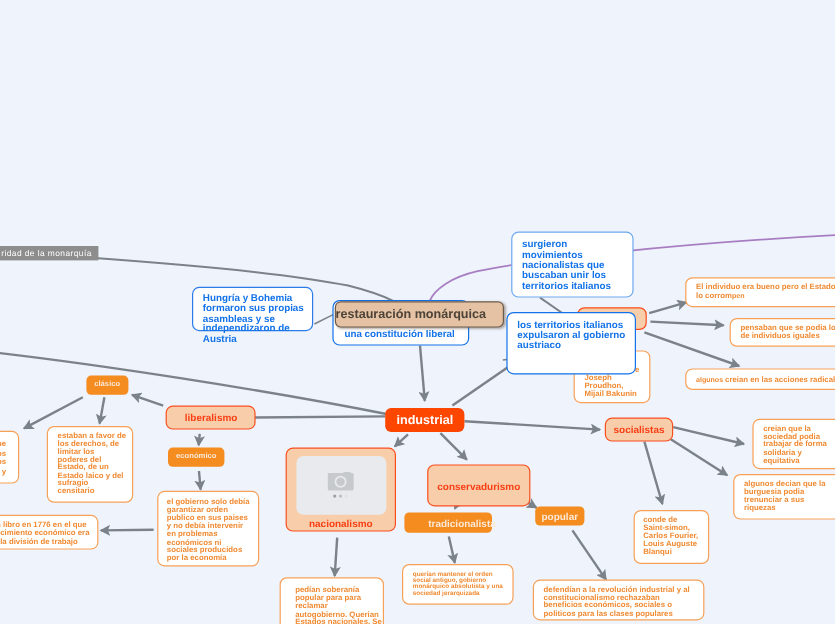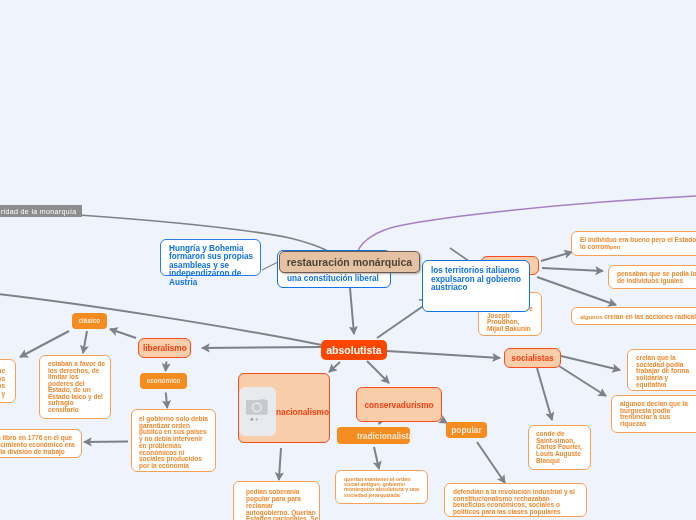--- a/index.html
+++ b/index.html
@@ -14,21 +14,21 @@
           font-weight:bold;font-size:8.3px;display:flex;align-items:center;justify-content:center;}
   .sub{background:#f48c1f;border-radius:4px;color:#fbe8d6;font-weight:bold;font-size:8.3px;
        display:flex;align-items:center;justify-content:center;}
   .note{background:#fff;border:1.45px solid #f7a158;border-radius:6px;color:#f08a32;
         font-weight:bold;font-size:6.5px;line-height:6.6px;padding:5px 6px;box-sizing:border-box;
         white-space:pre-line;}
   .bnote{background:#fff;border:1.6px solid #6ca8ee;border-radius:6px;color:#1272e8;
          font-weight:bold;font-size:8.2px;line-height:8.7px;padding:5px 7px;box-sizing:border-box;
          white-space:pre-line;}
   .tan{background:#e4c2a3;border:1.2px solid #6d5c4c;border-radius:5px;color:#4e4338;
-       font-weight:bold;font-size:10.5px;display:flex;align-items:center;justify-content:center;
+       font-weight:bold;font-size:10.5px;display:flex;align-items:center;justify-content:flex-start;
        box-shadow:1px 1px 2px rgba(90,75,60,.45);}
   .tooltip{background:#8d8d8d;color:#fff;font-size:7px;letter-spacing:.35px;white-space:nowrap;
            display:flex;align-items:center;}
   .imgph{background:#e8eaed;border-radius:6px;display:flex;align-items:center;
          justify-content:center;flex-direction:column;}
 </style>
 </head>
 <body>
 
 <div id="canvas">
@@ -106,20 +106,25 @@
     </div>
 
   <div class="nd bnote" style="left:160px;top:239px;width:101px;height:37px;padding:5px 0 0 8px;z-index:6;border-color:#2b7ce8;line-height:8.4px;"><span>Hungría y Bohemia
 formaron sus propias
 asambleas y se
 independizaron de
 Austria</span></div>
 
   <div class="nd bnote" style="left:277px;top:250px;width:114px;height:38px;padding:24px 0 0 9px;z-index:4;border-color:#1272e8;"><span>una constitución liberal</span></div>
 
+  <div class="nd bnote" style="left:426px;top:193px;width:102px;height:55px;z-index:6;padding:6px 0 0 8px;"><span>surgieron
+movimientos
+nacionalistas que
+buscaban unir los
+territorios italianos</span></div>
 
   <div class="nd bnote" style="left:422px;top:260px;width:108px;height:52px;z-index:6;padding:6px 0 0 8px;border-color:#1272e8;"><span>los territorios italianos
 expulsaron al gobierno
 austriaco</span></div>
 
   <div class="nd tan" style="left:278.6px;top:251px;width:141.7px;height:21.8px;z-index:5;">
       <span>restauración monárquica</span>
     </div>
 
   <div class="nd branch" style="left:481px;top:256px;width:58px;height:19px;z-index:2;">
@@ -134,36 +139,36 @@
 
   <div class="nd note" style="left:571px;top:307px;width:160px;height:18px;padding:6px 0 0 8px;white-space:pre;"><span style="font-size:5.9px;">algunos </span><span>creian en las acciones radicales</span></div>
 
   <div class="nd note" style="left:478px;top:292px;width:64px;height:44px;z-index:3;padding:6px 0 4px 8px;line-height:6.8px;white-space:pre;"><span>William
 Godwin, Pierre
 Joseph
 Proudhon,
 Mijail Bakunin</span></div>
 
   <div class="nd root" style="left:321px;top:340px;width:66px;height:20px;">
-      <span>absolutista</span>
-    </div>
-
-  <div class="nd branch" style="left:138.4px;top:338.2px;width:53px;height:20px;justify-content:center;">
+      <span>industrial</span>
+    </div>
+
+  <div class="nd branch" style="left:138.4px;top:338.2px;width:75px;height:20px;justify-content:center;">
       <span>liberalismo</span>
     </div>
 
   <div class="nd branch" style="left:356px;top:387px;width:86px;height:35px;">
       <span>conservadurismo</span>
     </div>
 
   <div class="nd branch" style="left:504px;top:348px;width:57px;height:20px;">
       <span>socialistas</span>
     </div>
 
-  <div class="nd branch" style="left:238px;top:373px;width:92px;height:70px;justify-content:flex-start;padding:6px 0 0 0;">
+  <div class="nd branch" style="left:238px;top:373px;width:92px;height:70px;flex-direction:column;justify-content:flex-start;padding:6px 0 0 0;">
     <div class="imgph" style="width:75px;height:49px;">
       <svg width="22" height="24" viewBox="0 0 22 24" style="display:block;">
         <path d="M13.3 0.3h5.8v1.9h-5.8z" fill="#c7cacd"></path>
         <rect x="0" y="1.1" width="21.7" height="14.6" rx="1.1" fill="#c7cacd"></rect>
         <circle cx="10.8" cy="8.4" r="5.0" fill="#e8eaed"></circle>
         <circle cx="10.8" cy="8.4" r="3.5" fill="#c7cacd"></circle>
         <circle cx="5.9" cy="20.4" r="1.35" fill="#9aa0a6"></circle>
         <circle cx="10.8" cy="20.4" r="1.35" fill="#bcc0c4"></circle>
         <circle cx="15.6" cy="20.4" r="1.35" fill="#dfe1e3"></circle>
       </svg>

